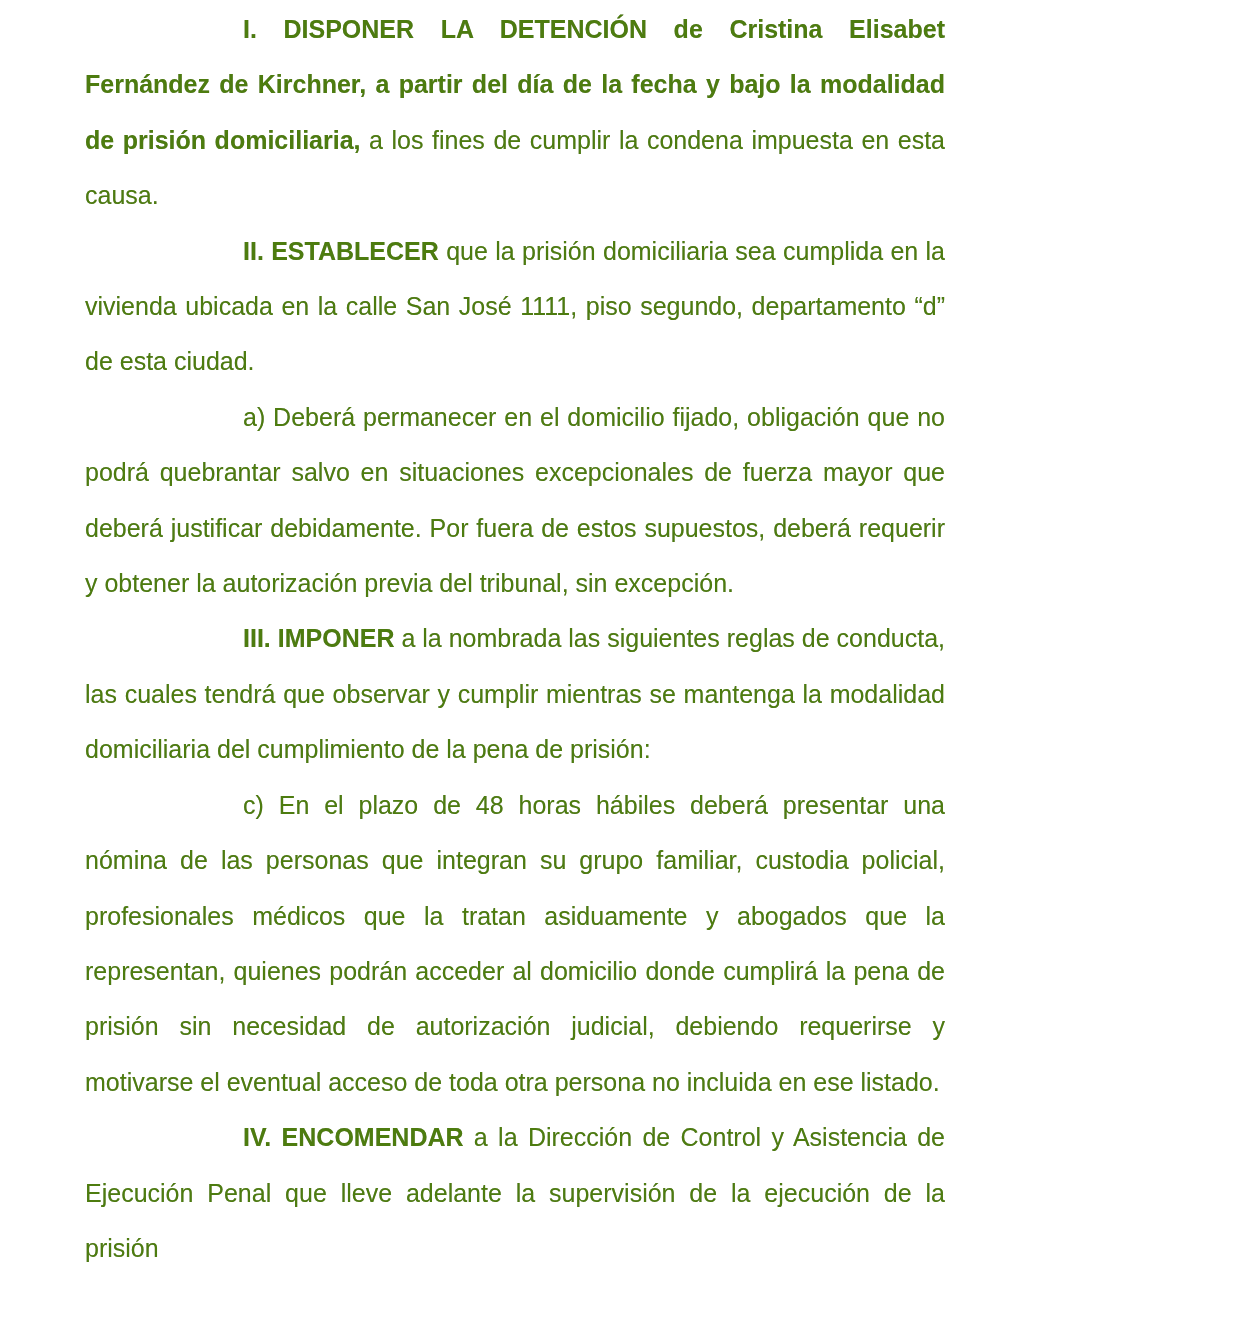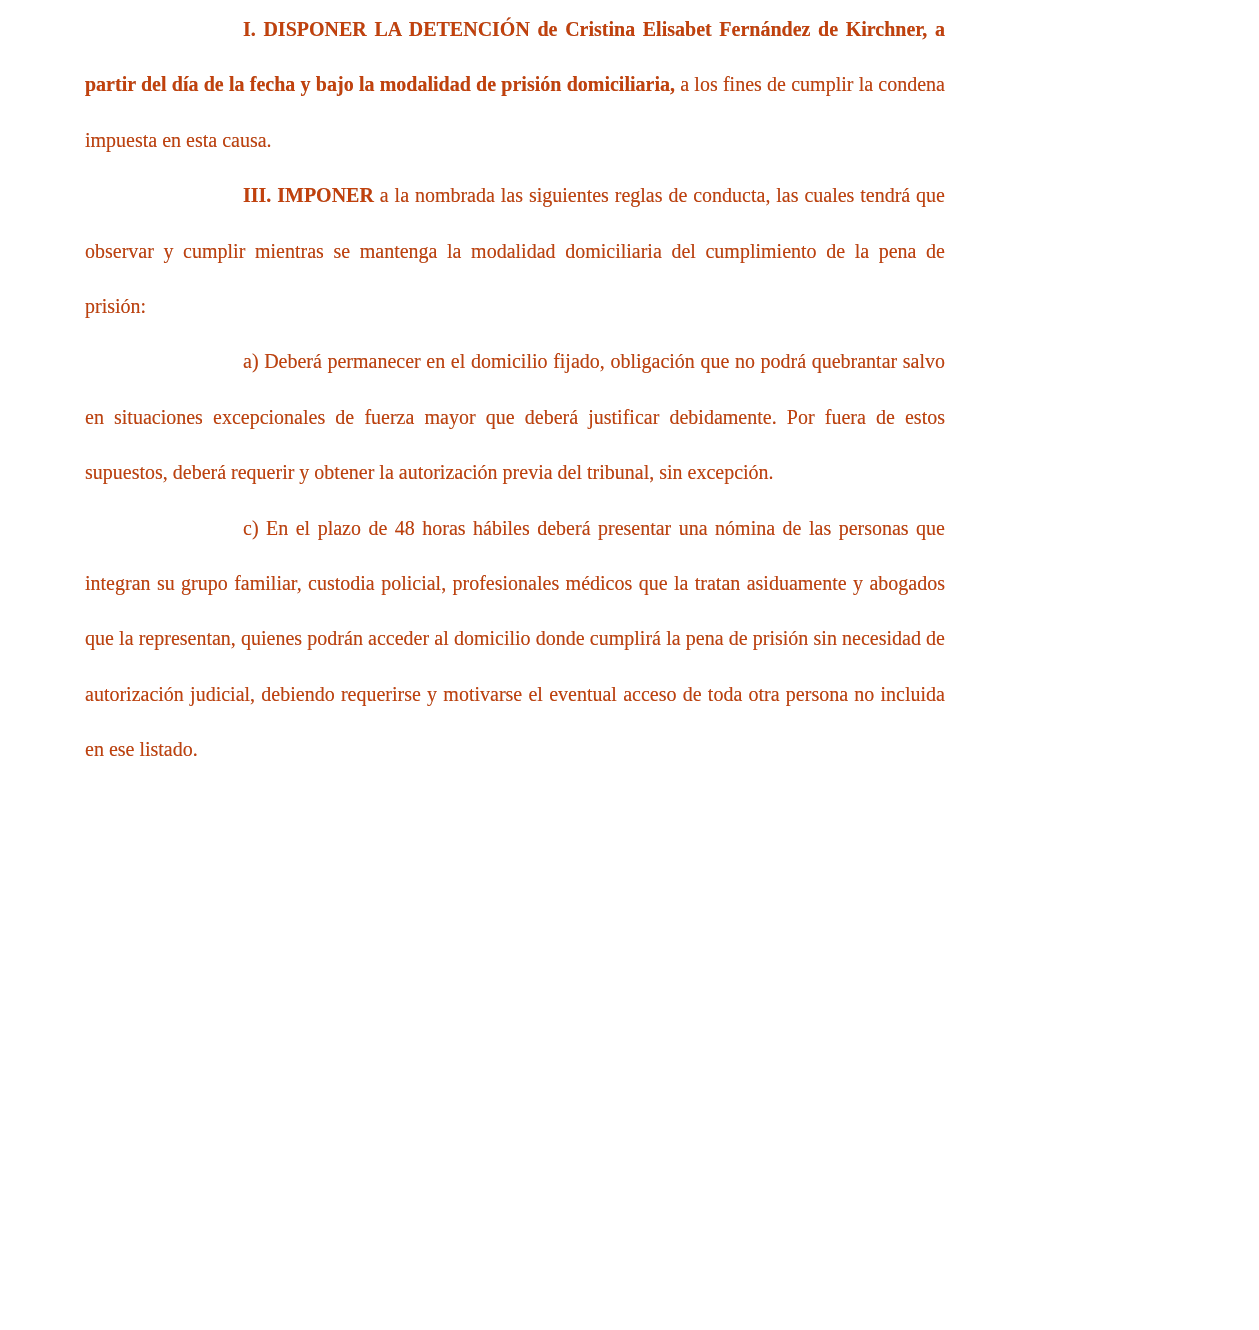--- a/index.html
+++ b/index.html
@@ -12,24 +12,24 @@
     width: 1259px;
     height: 1330px;
     background: #ffffff;
     overflow: hidden;
   }
   .doc {
     position: absolute;
     left: 85px;
     top: 2px;
     width: 860px;
-    font-family: Liberation Serif, serif;
-    font-size: 20px;
+    font-family: Liberation Sans, sans-serif;
+    font-size: 25px;
     line-height: 55.4px;
-    color: #c2410c;
+    color: #4d7c0f;
     text-align: justify;
     
     filter: blur(0.3px);
     text-shadow: 0 0 0.6px rgba(40, 40, 40, 0.35);
   }
   .para {
     margin: 0;
     padding: 0;
     text-indent: 158px;
   }
@@ -38,23 +38,25 @@
   }
 </style>
 </head>
 <body>
 
 <div class="page">
   <div class="doc">
 
     <p class="para"><span class="lead">I. DISPONER LA DETENCIÓN de Cristina Elisabet Fernández de Kirchner, a partir del día de la fecha y bajo la modalidad de prisión domiciliaria,</span><span> a los fines de cumplir la condena impuesta en esta causa.</span></p>
 
+    <p class="para"><span class="lead">II. ESTABLECER</span><span> que la prisión domiciliaria sea cumplida en la vivienda ubicada en la calle San José 1111, piso segundo, departamento “d” de esta ciudad.</span></p>
+
+    <p class="para"><span class="lead"></span><span>a) Deberá permanecer en el domicilio fijado, obligación que no podrá quebrantar salvo en situaciones excepcionales de fuerza mayor que deberá justificar debidamente. Por fuera de estos supuestos, deberá requerir y obtener la autorización previa del tribunal, sin excepción.</span></p>
 
     <p class="para"><span class="lead">III. IMPONER</span><span> a la nombrada las siguientes reglas de conducta, las cuales tendrá que observar y cumplir mientras se mantenga la modalidad domiciliaria del cumplimiento de la pena de prisión:</span></p>
-
-    <p class="para"><span class="lead"></span><span>a) Deberá permanecer en el domicilio fijado, obligación que no podrá quebrantar salvo en situaciones excepcionales de fuerza mayor que deberá justificar debidamente. Por fuera de estos supuestos, deberá requerir y obtener la autorización previa del tribunal, sin excepción.</span></p>
 
 
     <p class="para"><span class="lead"></span><span>c) En el plazo de 48 horas hábiles deberá presentar una nómina de las personas que integran su grupo familiar, custodia policial, profesionales médicos que la tratan asiduamente y abogados que la representan, quienes podrán acceder al domicilio donde cumplirá la pena de prisión sin necesidad de autorización judicial, debiendo requerirse y motivarse el eventual acceso de toda otra persona no incluida en ese listado.</span></p>
 
+    <p class="para"><span class="lead">IV. ENCOMENDAR</span><span> a la Dirección de Control y Asistencia de Ejecución Penal que lleve adelante la supervisión de la ejecución de la prisión</span></p>
 
   </div>
 </div>
 
 </body></html>

